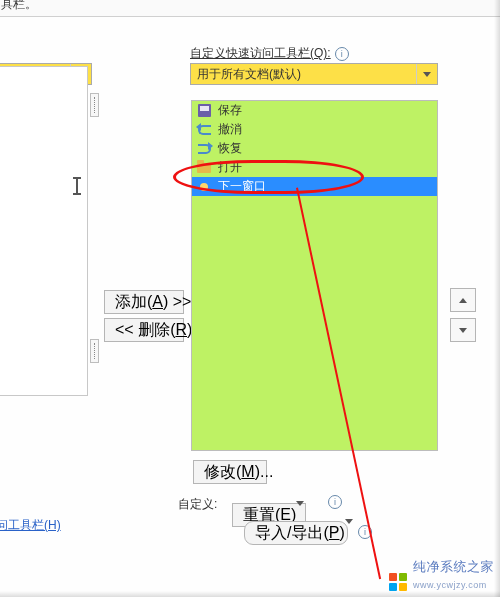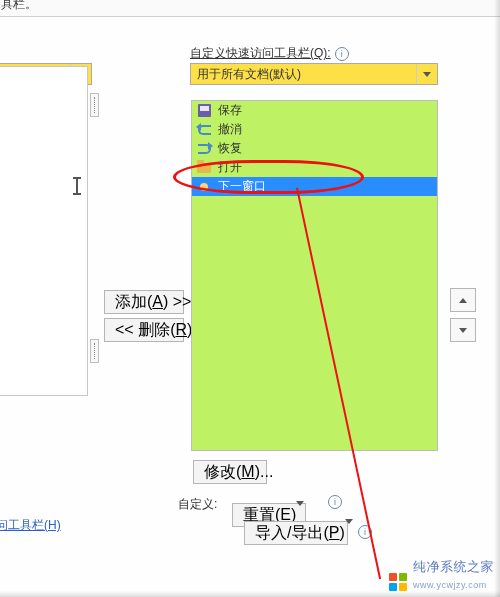--- a/index.html
+++ b/index.html
@@ -203,21 +203,21 @@
     <span>修改(<span class="under">M</span>)...</span>
   </button>
 
   <div class="label" style="left:178px;top:496px;">自定义:</div>
   <button class="btn" style="left:232px;top:491px;width:74px;padding-right:20px;margin-top:12px;">
     <span>重置(<span class="under">E</span>)</span>
     <span class="arrow" style="right:2px;"><span class="tri-down"></span></span>
   </button>
   <span class="info-icon" style="position:absolute;left:324px;top:495px;">i</span>
 
-  <button class="btn" style="left:244px;top:521px;width:104px;padding-right:8px;">
+  <button class="btn" style="left:244px;top:521px;width:104px;padding-right:8px;border-radius:9px;">
     <span>导入/导出(<span class="under">P</span>)</span>
     <span class="arrow" style="right:2px;"><span class="tri-down"></span></span>
   </button>
   <span class="info-icon" style="position:absolute;left:354px;top:525px;">i</span>
 
   <a class="qat-link">问工具栏(H)</a>
 
   <div class="anno"></div>
   <div class="anno-line"></div>
 

